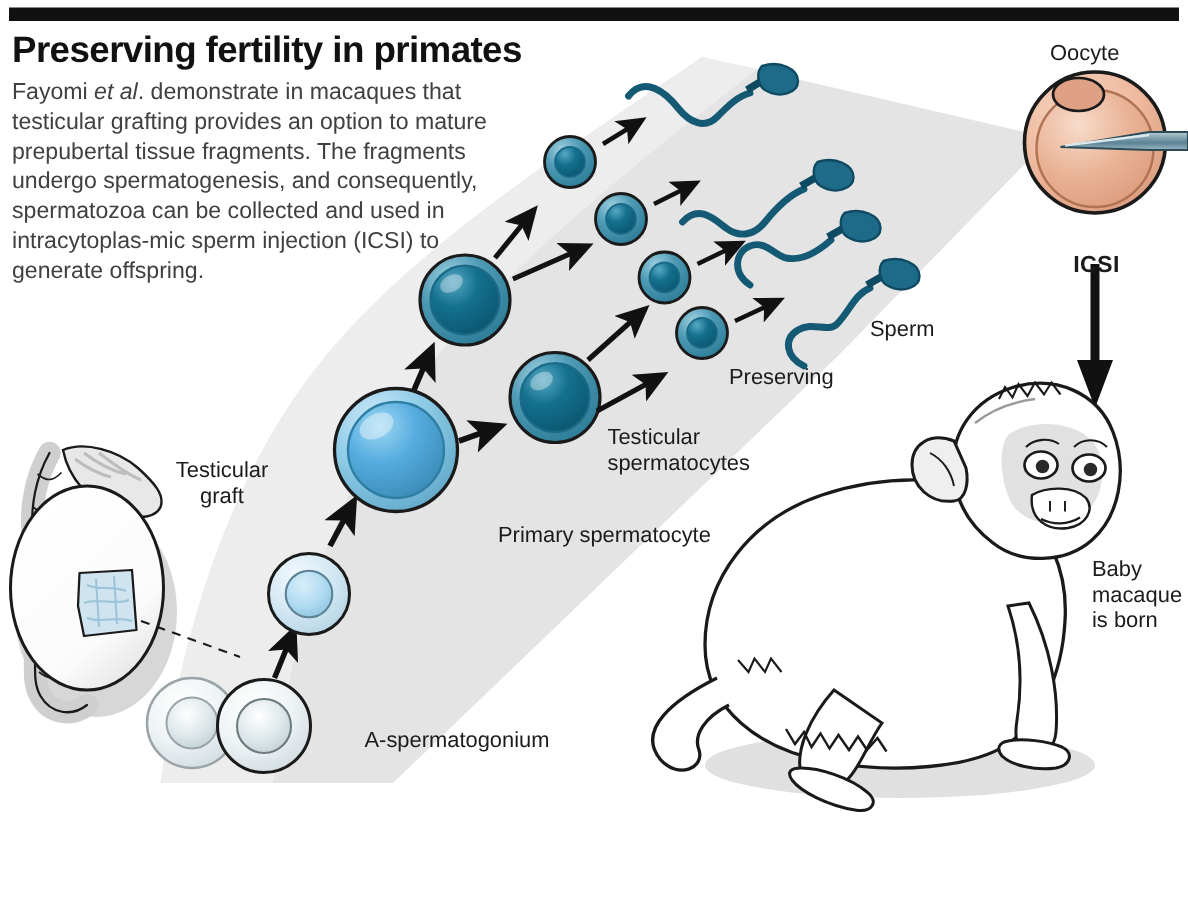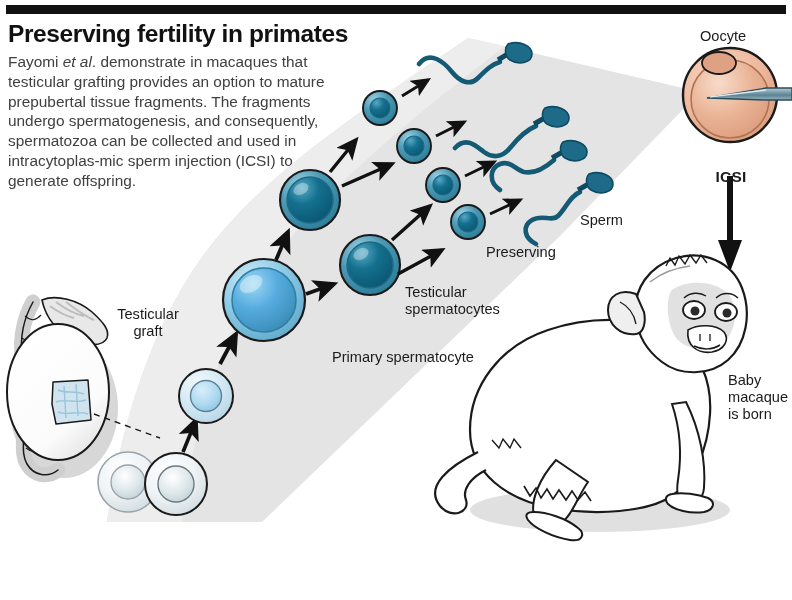--- a/index.html
+++ b/index.html
@@ -313,20 +313,21 @@
       <path d="M666,266 l4,-8 l5,7 l4,-9 l6,8 l5,-9 l6,8 l5,-8 l6,8" fill="none" stroke="#1a1a1a" stroke-width="1.4"></path>
       <path d="M650,282 C660,274 674,268 690,266" fill="none" stroke="#9a9a9a" stroke-width="1.6"></path>
     </g>
   </svg>
 
   <div class="lbl center" style="left:100px;top:306px;width:96px;">
     <span style="white-space:pre-line;">Testicular
 graft</span>
   </div>
 
+  <div class="lbl" style="left:243px;top:486px;">A-spermatogonium</div>
 
 
   <div class="lbl" style="left:332px;top:349px;">Primary spermatocyte</div>
 
   <div class="lbl" style="left:405px;top:284px;">
     <span style="white-space:pre-line;">Testicular
 spermatocytes</span>
   </div>
 
   <div class="lbl" style="left:486px;top:244px;">Preserving</div>

